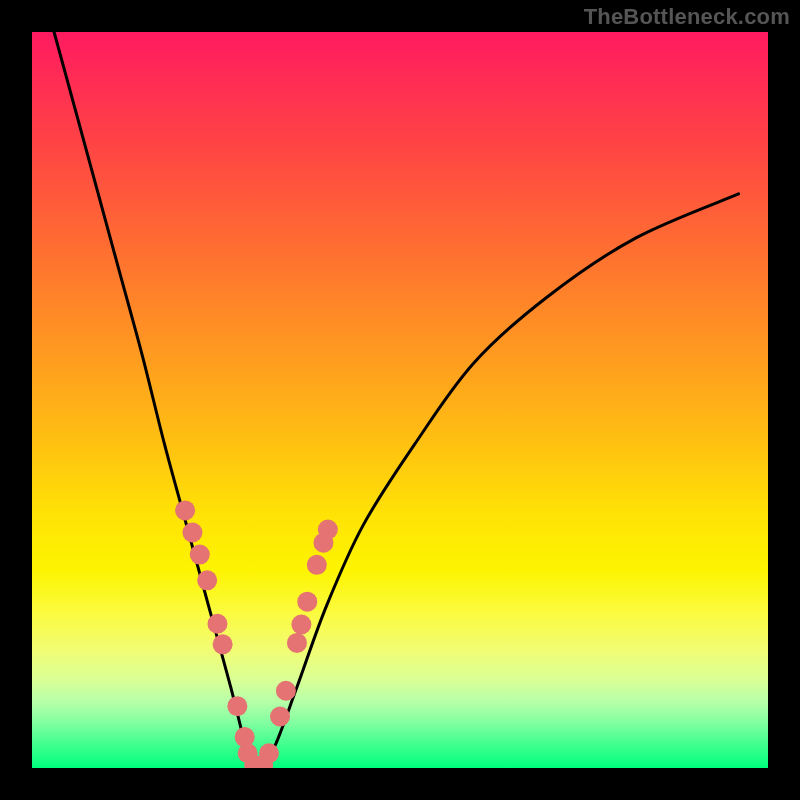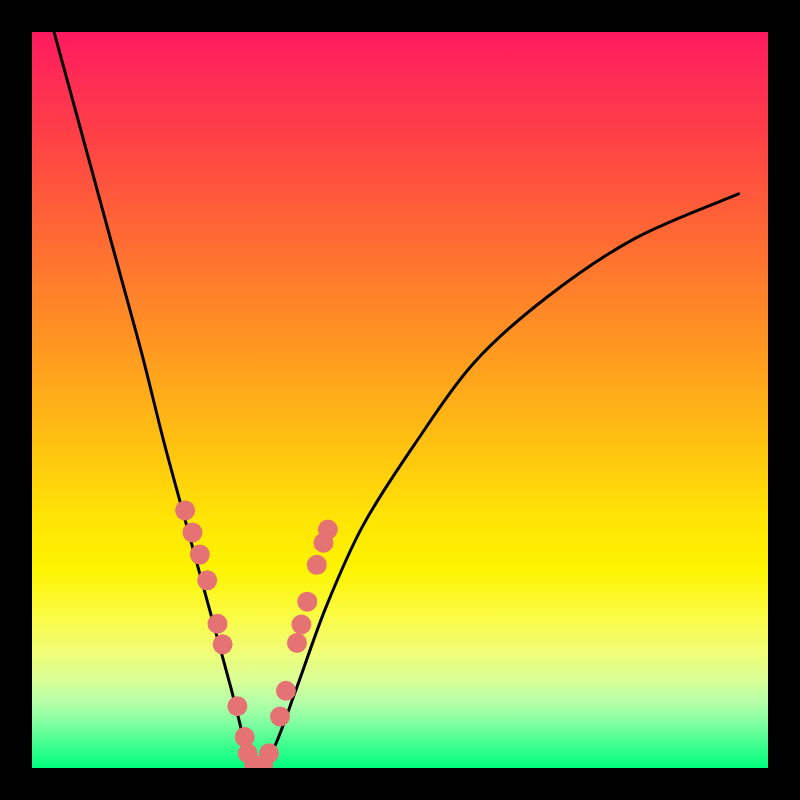--- a/index.html
+++ b/index.html
@@ -58,20 +58,21 @@
     left: 0;
     top: 0;
     width: 736px;
     height: 736px;
   }
 </style>
 </head>
 <body>
 
 <div class="frame">
+  <div class="watermark">TheBottleneck.com</div>
   <div class="plot">
     <svg class="curve" viewBox="0 0 736 736" preserveAspectRatio="none">
       <g id="curve-group">
           <path d="M 22.08 0 C 25.759999999999998 13.49333333333334, 36.8 53.97333333333337, 44.16 80.96000000000004 C 51.519999999999996 107.9466666666667, 58.879999999999995 134.9333333333333, 66.24 161.91999999999996 C 73.6 188.9066666666666, 80.96 215.89333333333332, 88.32 242.88 C 95.67999999999999 269.8666666666667, 103.03999999999999 295.62666666666667, 110.39999999999999 323.84 C 117.75999999999999 352.0533333333333, 125.11999999999999 383.9466666666667, 132.48 412.16 C 139.84 440.37333333333333, 147.2 466.1333333333333, 154.56 493.12 C 161.92000000000002 520.1066666666667, 169.27999999999997 547.0933333333334, 176.64 574.08 C 184 601.0666666666667, 192.5866666666667 631.7333333333333, 198.72000000000003 655.04 C 204.85333333333335 678.3466666666666, 209.76 700.4266666666666, 213.44 713.92 C 217.12 727.4133333333333, 218.34666666666664 732.3199999999999, 220.79999999999998 736 C 223.25333333333333 739.6800000000001, 224.48 739.6800000000001, 228.16 736 C 231.84 732.3199999999999, 236.7466666666667 727.4133333333333, 242.88000000000002 713.92 C 249.01333333333335 700.4266666666666, 256.37333333333333 678.3466666666666, 264.96 655.04 C 273.5466666666666 631.7333333333333, 283.36 601.0666666666667, 294.40000000000003 574.08 C 305.44000000000005 547.0933333333334, 316.48 520.1066666666667, 331.2 493.12 C 345.91999999999996 466.1333333333333, 364.32000000000005 439.1466666666667, 382.72 412.16 C 401.12 385.17333333333335, 419.52 355.73333333333335, 441.59999999999997 331.2 C 463.67999999999995 306.66666666666663, 488.21333333333325 285.8133333333333, 515.1999999999999 264.96 C 542.1866666666666 244.10666666666665, 571.6266666666667 223.2533333333334, 603.52 206.08000000000004 C 635.4133333333333 188.9066666666667, 689.3866666666667 169.27999999999997, 706.56 161.91999999999996" fill="none" stroke="#000000" stroke-width="3" stroke-linecap="round"></path>
         </g>
       <g id="marker-group">
           <circle cx="153.08800000000002" cy="478.40000000000003" r="10" fill="#e57373"></circle>
           <circle cx="160.448" cy="500.48" r="10" fill="#e57373"></circle>
           <circle cx="167.808" cy="522.56" r="10" fill="#e57373"></circle>
           <circle cx="175.168" cy="548.3199999999999" r="10" fill="#e57373"></circle>

